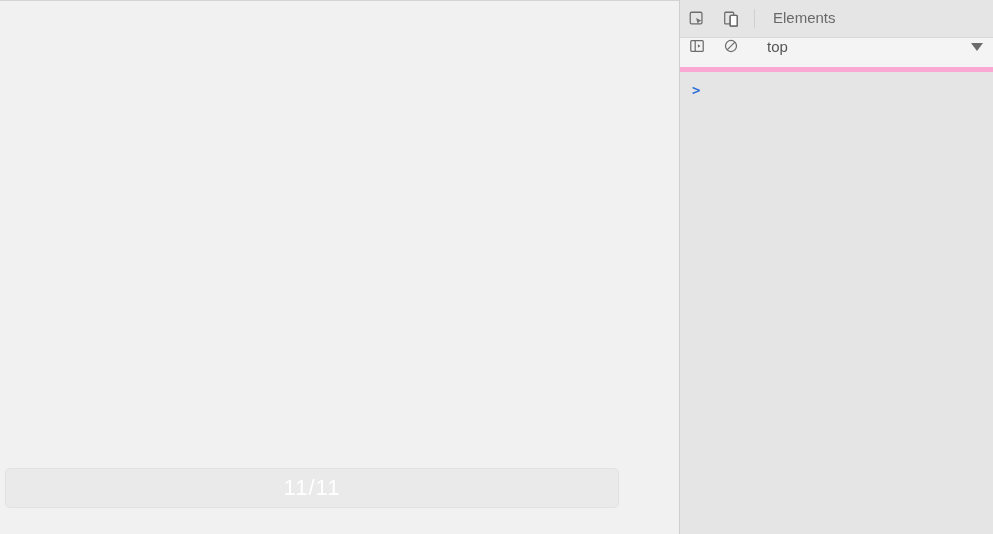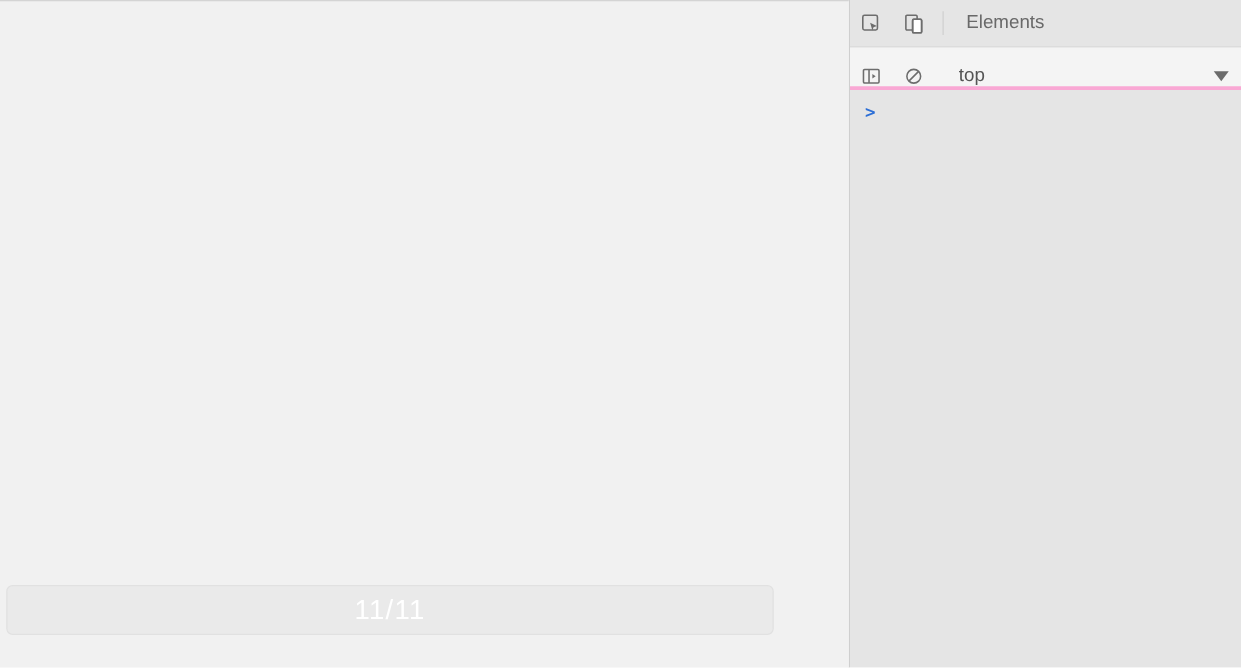--- a/index.html
+++ b/index.html
@@ -70,24 +70,24 @@
     border-bottom: 2px solid transparent;
   }
   .dt-tab.active {
     color: #3b3b3b;
     border-bottom: 3px solid #1a73e8;
   }
 
   
   .dt-toolbar {
     height: 34px;
-    border-bottom: 3px solid #f9a8d4;
+    border-bottom: 5px solid #f9a8d4;
     background: #f6f6f6e0;
     display: flex;
-    align-items: flex-end;
+    align-items: flex-start;
   }
   .dt-context {
     flex: 1;
     display: flex;
     align-items: center;
     padding-left: 6px;
     font-size: 15px;
     color: #555;
   }
   .dt-context-value { flex: 1; }

